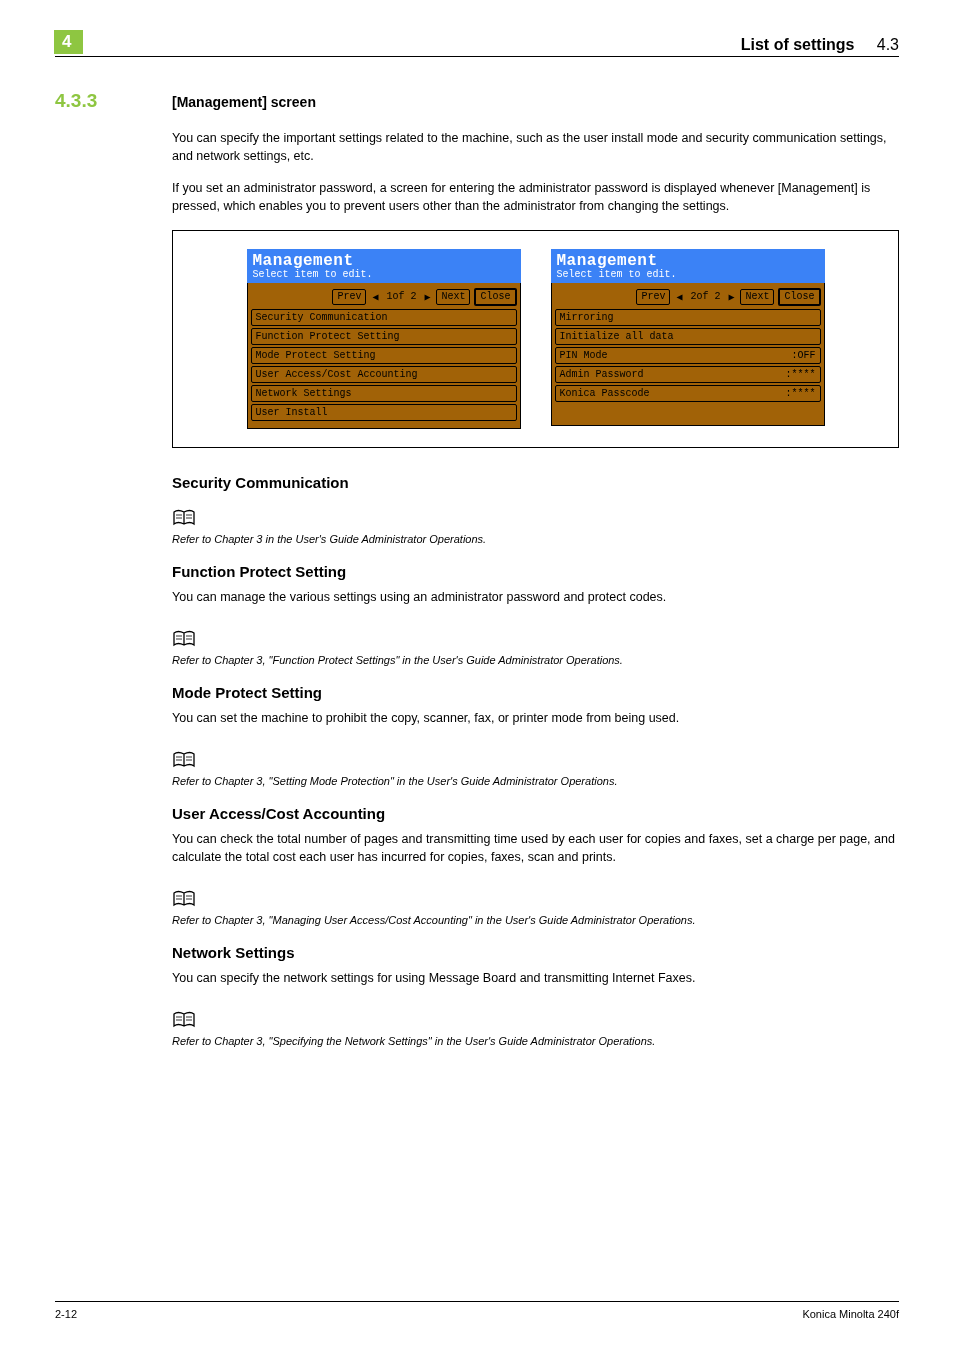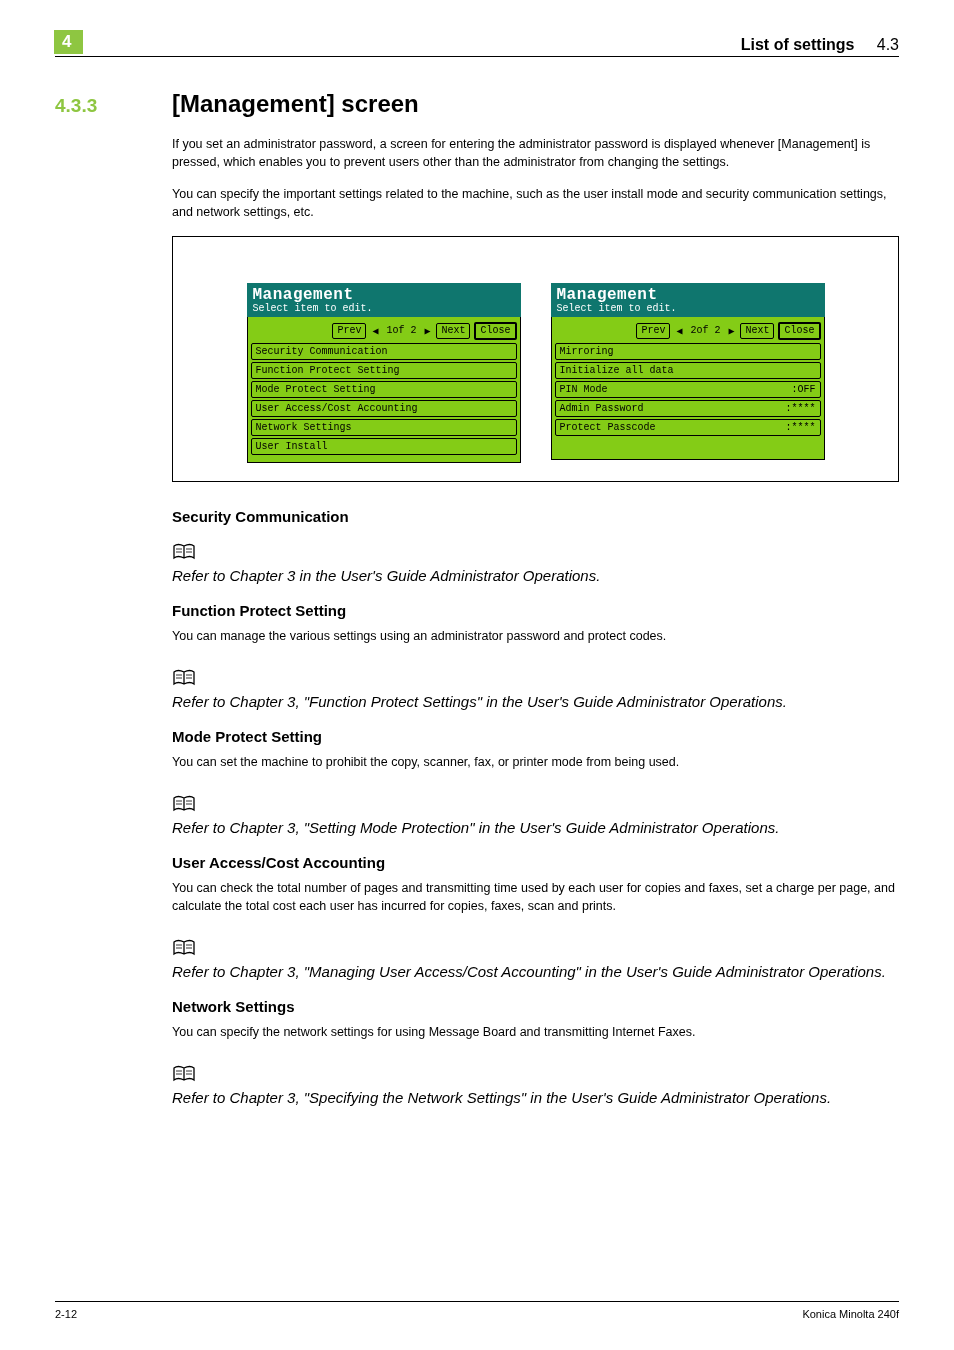--- a/index.html
+++ b/index.html
@@ -5,39 +5,39 @@
     body { margin: 0; padding: 0; font-family: Arial, Helvetica, sans-serif; background: #fff; width: 954px; color: #000; }
     .page { padding: 40px 55px 40px 55px; position: relative; min-height: 1350px; box-sizing: border-box; }
     .top-marker { position: absolute; top: 30px; left: 54px; display: flex; align-items: center; }
     .top-marker .green-box { background: #8ec641; color: #fff; font-weight: bold; font-size: 17px; padding: 2px 12px 2px 8px; }
     .top-header-right { position: absolute; top: 36px; right: 55px; font-size: 16px; }
     .top-header-right b { font-weight: bold; }
     .top-line { position: absolute; top: 56px; left: 55px; right: 55px; border-top: 1px solid #000; }
     .content { margin-left: 117px; margin-top: 50px; }
     .sec-row { display: flex; align-items: baseline; margin-bottom: 17px; }
     .sec-num { color: #8ec641; font-weight: bold; font-size: 19px; margin-left: -117px; width: 117px; }
-    .sec-title { color: #000; font-weight: bold; font-size: 24px; }
+    .sec-title { color: #000; font-weight: bold; font-size: 14px; }
     p.body { font-size: 12.5px; line-height: 1.45; margin: 8px 0 14px 0; }
     .screens-box { border: 1px solid #000; padding: 18px 28px; margin: 14px 0 26px 0; display: flex; gap: 30px; justify-content: center; }
     .screen { width: 274px; }
-    .screen-header { background: #0f766e; color: #fff; padding: 4px 6px 3px 6px; font-family: 'Courier New', monospace; margin-top: 28px; }
+    .screen-header { background: #3b82f6; color: #fff; padding: 4px 6px 3px 6px; font-family: 'Courier New', monospace; }
     .screen-header .big { font-size: 16px; font-weight: bold; letter-spacing: 0.5px; display: block; line-height: 1; }
     .screen-header .small { font-size: 10px; display: block; }
-    .screen-body { background: #84cc16; border: 1px solid #000; border-top: none; padding: 3px 3px 5px 3px; font-family: 'Courier New', monospace; font-size: 10px; }
+    .screen-body { background: #a16207; border: 1px solid #000; border-top: none; padding: 3px 3px 5px 3px; font-family: 'Courier New', monospace; font-size: 10px; }
     .pager { display: flex; align-items: center; justify-content: flex-end; margin: 2px 0 3px 0; gap: 4px; }
     .pager .btn { border: 1px solid #000; padding: 0 4px; border-radius: 2px; font-size: 10px; line-height: 14px; }
     .pager .btn.close { border-width: 2px; font-weight: normal; }
     .pager .navtxt { font-size: 10px; padding: 0 2px; }
     .menu-item { border: 1px solid #000; padding: 2px 4px; margin: 2px 0; border-radius: 2px; display: flex; justify-content: space-between; }
     .menu-item .val { font-size: 10px; }
     .spacer-item { height: 16px; }
     h3.sub { font-size: 15px; font-weight: bold; margin: 18px 0 8px 0; }
     .book-icon { display: inline-block; width: 24px; height: 18px; margin-top: 10px; margin-bottom: 0; }
     .book-icon svg { display: block; }
-    p.ref { font-style: italic; font-size: 15px; margin: 2px 0 16px 0; }
+    p.ref { font-style: italic; font-size: 11px; margin: 2px 0 16px 0; }
     .footer { position: absolute; bottom: 30px; left: 55px; right: 55px; border-top: 1px solid #000; font-size: 11px; padding-top: 6px; display: flex; justify-content: space-between; }
   </style>
 </head>
 <body>
 
 <div class="page">
   <div class="top-marker">
     <div class="green-box">4</div>
   </div>
   <div class="top-header-right">
@@ -46,22 +46,22 @@
     <span>4.3</span>
   </div>
   <div class="top-line"></div>
 
   <div class="content">
     <div class="sec-row">
       <div class="sec-num">4.3.3</div>
       <div class="sec-title">[Management] screen</div>
     </div>
 
+    <p class="body">You can specify the important settings related to the machine, such as the user install mode and security communication settings, and network settings, etc.</p>
     <p class="body">If you set an administrator password, a screen for entering the administrator password is displayed whenever [Management] is pressed, which enables you to prevent users other than the administrator from changing the settings.</p>
-    <p class="body">You can specify the important settings related to the machine, such as the user install mode and security communication settings, and network settings, etc.</p>
 
     <div class="screens-box">
 
       <div class="screen">
         <div class="screen-header">
           <span class="big">Management</span>
           <span class="small">Select item to edit.</span>
         </div>
         <div class="screen-body">
           <div class="pager">
@@ -115,21 +115,21 @@
             </div>
           <div class="menu-item">
               <span>PIN Mode</span>
               <span class="val">:OFF</span>
             </div>
           <div class="menu-item">
               <span>Admin Password</span>
               <span class="val">:****</span>
             </div>
           <div class="menu-item">
-              <span>Protect Passcode</span>
+              <span>Konica Passcode</span>
               <span class="val">:****</span>
             </div>
           <div class="spacer-item"></div>
         </div>
       </div>
     </div>
 
     
     <h3 class="sub">Security Communication</h3>
     <span class="book-icon"><svg viewBox="0 0 24 18">

